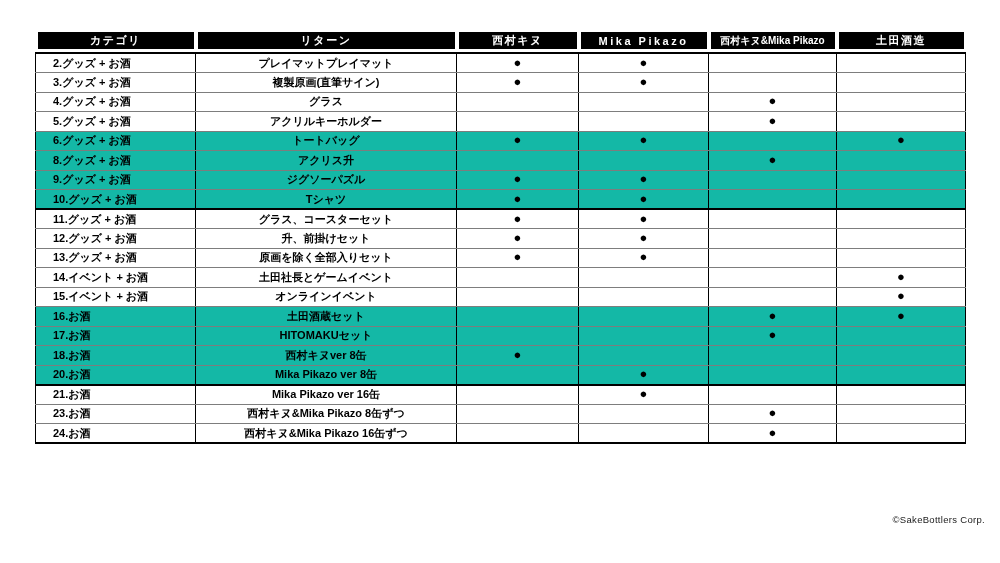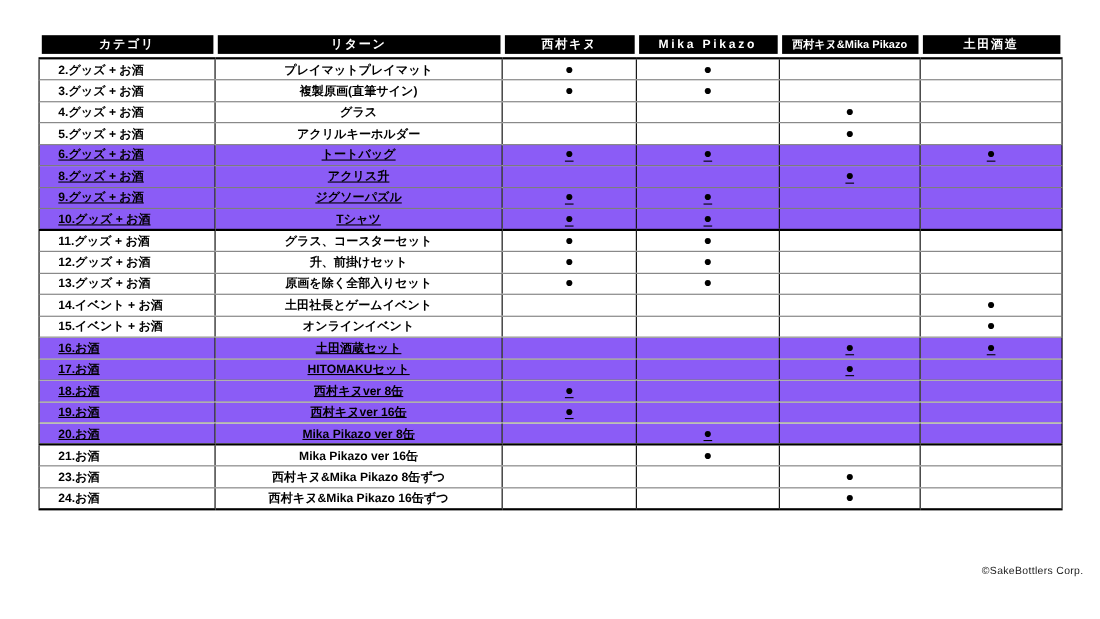--- a/index.html
+++ b/index.html
@@ -58,21 +58,21 @@
     border-bottom: 1px solid #7d7d7d;
     font-size: 11px;
     font-weight: bold;
     color: #000000;
     white-space: nowrap;
     overflow: hidden;
     vertical-align: middle;
   }
   tbody tr:last-child td { border-bottom: 2.5px solid #000000; }
   tbody tr.thick td { border-bottom: 2.5px solid #000000; margin-left: 26px; }
-  tbody tr.shaded td { background: #8b5cf6; text-decoration: underline; }
+  tbody tr.shaded td { background: #14b8a6; }
 
   td.cat {
     text-align: left;
     padding-left: 17px;
     border-left: 1px solid #000000;
   }
   td.ret {
     text-align: center;
     border-left: 1.5px solid #000000;
   }
@@ -252,28 +252,20 @@
           <td class="mark"></td>
         </tr>
         <tr class="shaded">
           <td class="cat">18.お酒</td>
           <td class="ret">西村キヌver 8缶</td>
           <td class="mark"><span>●</span></td>
           <td class="mark"></td>
           <td class="mark"></td>
           <td class="mark"></td>
         </tr>
-        <tr class="shaded">
-          <td class="cat">19.お酒</td>
-          <td class="ret">西村キヌver 16缶</td>
-          <td class="mark"><span>●</span></td>
-          <td class="mark"></td>
-          <td class="mark"></td>
-          <td class="mark"></td>
-        </tr>
         <tr class="shaded thick">
           <td class="cat">20.お酒</td>
           <td class="ret">Mika Pikazo ver 8缶</td>
           <td class="mark"></td>
           <td class="mark"><span>●</span></td>
           <td class="mark"></td>
           <td class="mark"></td>
         </tr>
         <tr class="">
           <td class="cat">21.お酒</td>

